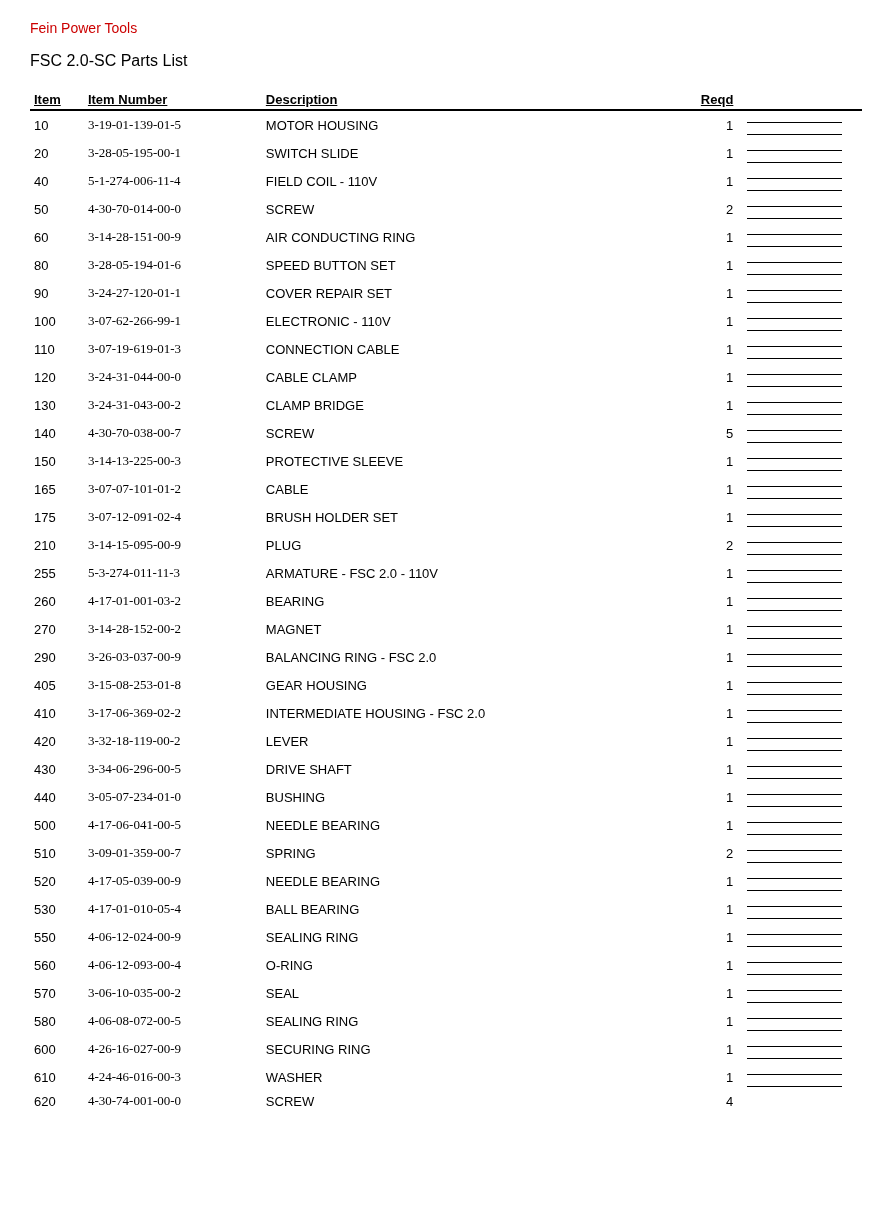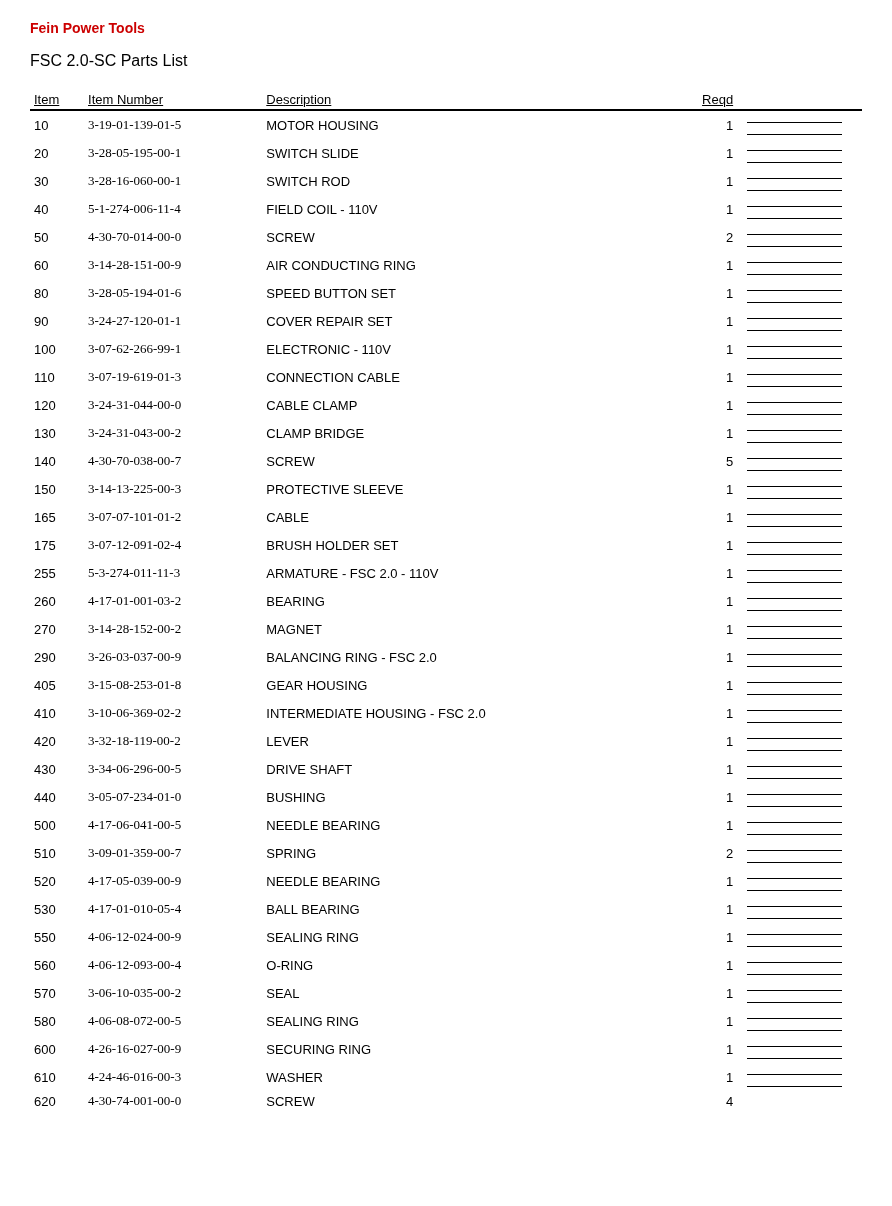--- a/index.html
+++ b/index.html
@@ -10,36 +10,36 @@
     body {
       font-family: Arial, sans-serif;
       font-size: 13px;
       background: #fff;
       color: #000;
       padding: 20px 30px;
       width: 892px;
     }
     .brand-title {
       color: #cc0000;
-      font-weight: bold;
+      font-weight: normal;
       font-size: 14px;
       margin-bottom: 16px;
     }
     .page-title {
       font-weight: normal;
       font-size: 16px;
       margin-bottom: 20px;
     }
     table {
       width: 100%;
       border-collapse: collapse;
     }
     thead tr th {
       text-align: left;
-      font-weight: normal;
+      font-weight: bold;
       text-decoration: underline;
       padding: 2px 4px;
       border-bottom: 2px solid #000;
       font-size: 13px;
     }
     thead tr th.reqd-col {
       text-align: right;
       padding-right: 10px;
     }
     tbody tr td {
@@ -118,32 +118,20 @@
         <td class="desc-col">SWITCH SLIDE</td>
         <td class="reqd-col">1</td>
         <td class="line-col">
           <div class="line-container">
             <span class="line-row"></span>
             <span class="line-row"></span>
           </div>
         </td>
       </tr>
       <tr>
-        <td class="item-col">30</td>
-        <td class="itemnum-col">3-28-16-060-00-1</td>
-        <td class="desc-col">SWITCH ROD</td>
-        <td class="reqd-col">1</td>
-        <td class="line-col">
-          <div class="line-container">
-            <span class="line-row"></span>
-            <span class="line-row"></span>
-          </div>
-        </td>
-      </tr>
-      <tr>
         <td class="item-col">40</td>
         <td class="itemnum-col">5-1-274-006-11-4</td>
         <td class="desc-col">FIELD COIL - 110V</td>
         <td class="reqd-col">1</td>
         <td class="line-col">
           <div class="line-container">
             <span class="line-row"></span>
             <span class="line-row"></span>
           </div>
         </td>
@@ -286,20 +274,32 @@
         <td class="desc-col">BRUSH HOLDER SET</td>
         <td class="reqd-col">1</td>
         <td class="line-col">
           <div class="line-container">
             <span class="line-row"></span>
             <span class="line-row"></span>
           </div>
         </td>
       </tr>
       <tr>
+        <td class="item-col">210</td>
+        <td class="itemnum-col">3-14-15-095-00-9</td>
+        <td class="desc-col">PLUG</td>
+        <td class="reqd-col">2</td>
+        <td class="line-col">
+          <div class="line-container">
+            <span class="line-row"></span>
+            <span class="line-row"></span>
+          </div>
+        </td>
+      </tr>
+      <tr>
         <td class="item-col">255</td>
         <td class="itemnum-col">5-3-274-011-11-3</td>
         <td class="desc-col">ARMATURE - FSC 2.0 - 110V</td>
         <td class="reqd-col">1</td>
         <td class="line-col">
           <div class="line-container">
             <span class="line-row"></span>
             <span class="line-row"></span>
           </div>
         </td>
@@ -347,21 +347,21 @@
         <td class="reqd-col">1</td>
         <td class="line-col">
           <div class="line-container">
             <span class="line-row"></span>
             <span class="line-row"></span>
           </div>
         </td>
       </tr>
       <tr>
         <td class="item-col">410</td>
-        <td class="itemnum-col">3-10-06-369-02-2</td>
+        <td class="itemnum-col">3-17-06-369-02-2</td>
         <td class="desc-col">INTERMEDIATE HOUSING - FSC 2.0</td>
         <td class="reqd-col">1</td>
         <td class="line-col">
           <div class="line-container">
             <span class="line-row"></span>
             <span class="line-row"></span>
           </div>
         </td>
       </tr>
       <tr>

